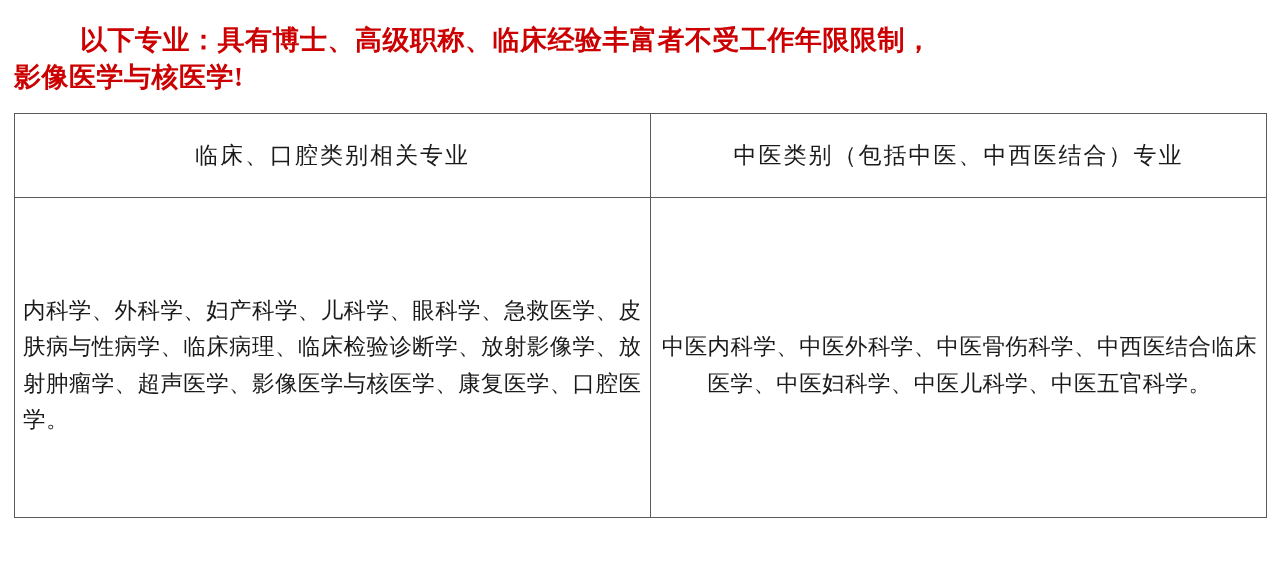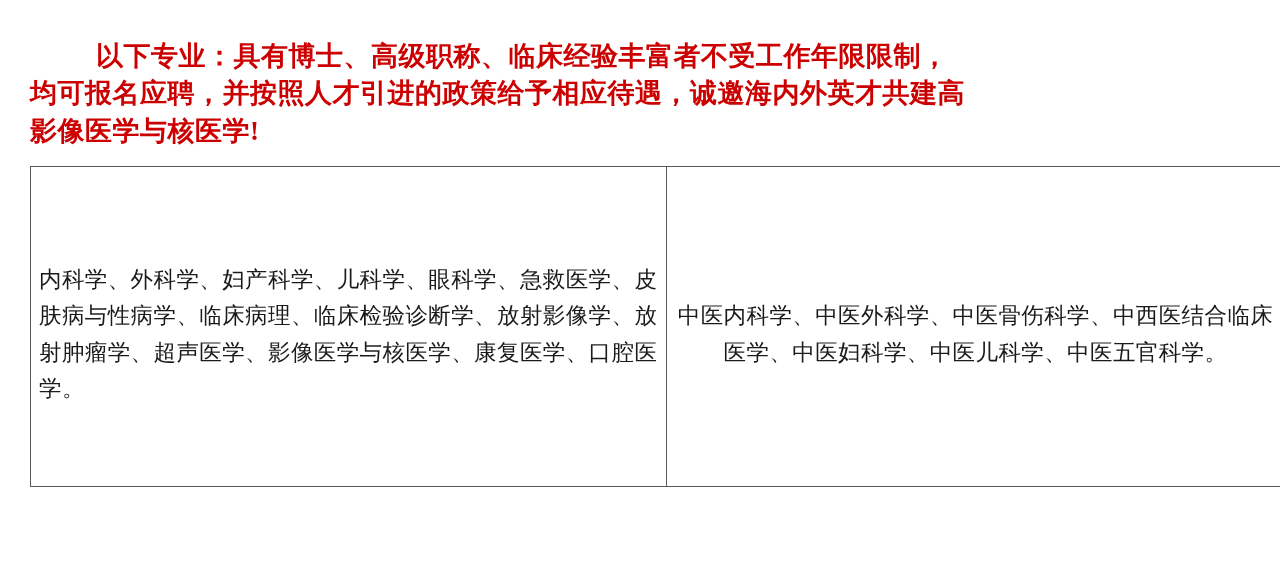--- a/index.html
+++ b/index.html
@@ -11,21 +11,21 @@
     width: 1280px;
     height: 562px;
     font-family: "Liberation Serif", "DejaVu Serif", serif;
     color: #1a1a1a;
     overflow: hidden;
   }
   .page {
     width: 1280px;
     height: 441px;
     box-sizing: border-box;
-    padding: 16px;
+    padding: 0;
     position: relative;
   }
   .notice {
     box-sizing: border-box;
     padding: 22px 14px 10px 14px;
     color: #cc0000;
     font-weight: bold;
     font-size: 27px;
     line-height: 1.38;
     letter-spacing: 0.5px;
@@ -79,26 +79,29 @@
     text-align: center;
   }
 </style>
 </head>
 <body>
 
 <div class="page">
 
   <div class="notice">
     <span class="indent-line">以下专业：具有博士、高级职称、临床经验丰富者不受工作年限限制，</span>
-    <span class="flat-line">均可报名应聘，并按照人才引进的政策给予相应待遇，诚邀海内外英才共建高</span>
     <span class="flat-line">影像医学与核医学!</span>
   </div>
 
   <table class="major-table">
     <tbody>
+      <tr>
+        <td class="head-cell col-left">临床、口腔类别相关专业</td>
+        <td class="head-cell col-right">中医类别（包括中医、中西医结合）专业</td>
+      </tr>
       <tr>
         <td class="body-cell col-left">
           <span class="cell-text">内科学、外科学、妇产科学、儿科学、眼科学、急救医学、皮肤病与性病学、临床病理、临床检验诊断学、放射影像学、放射肿瘤学、超声医学、影像医学与核医学、康复医学、口腔医学。</span>
         </td>
         <td class="body-cell col-right right-body">
           <span class="cell-text">中医内科学、中医外科学、中医骨伤科学、中西医结合临床医学、中医妇科学、中医儿科学、中医五官科学。</span>
         </td>
       </tr>
     </tbody>
   </table>

